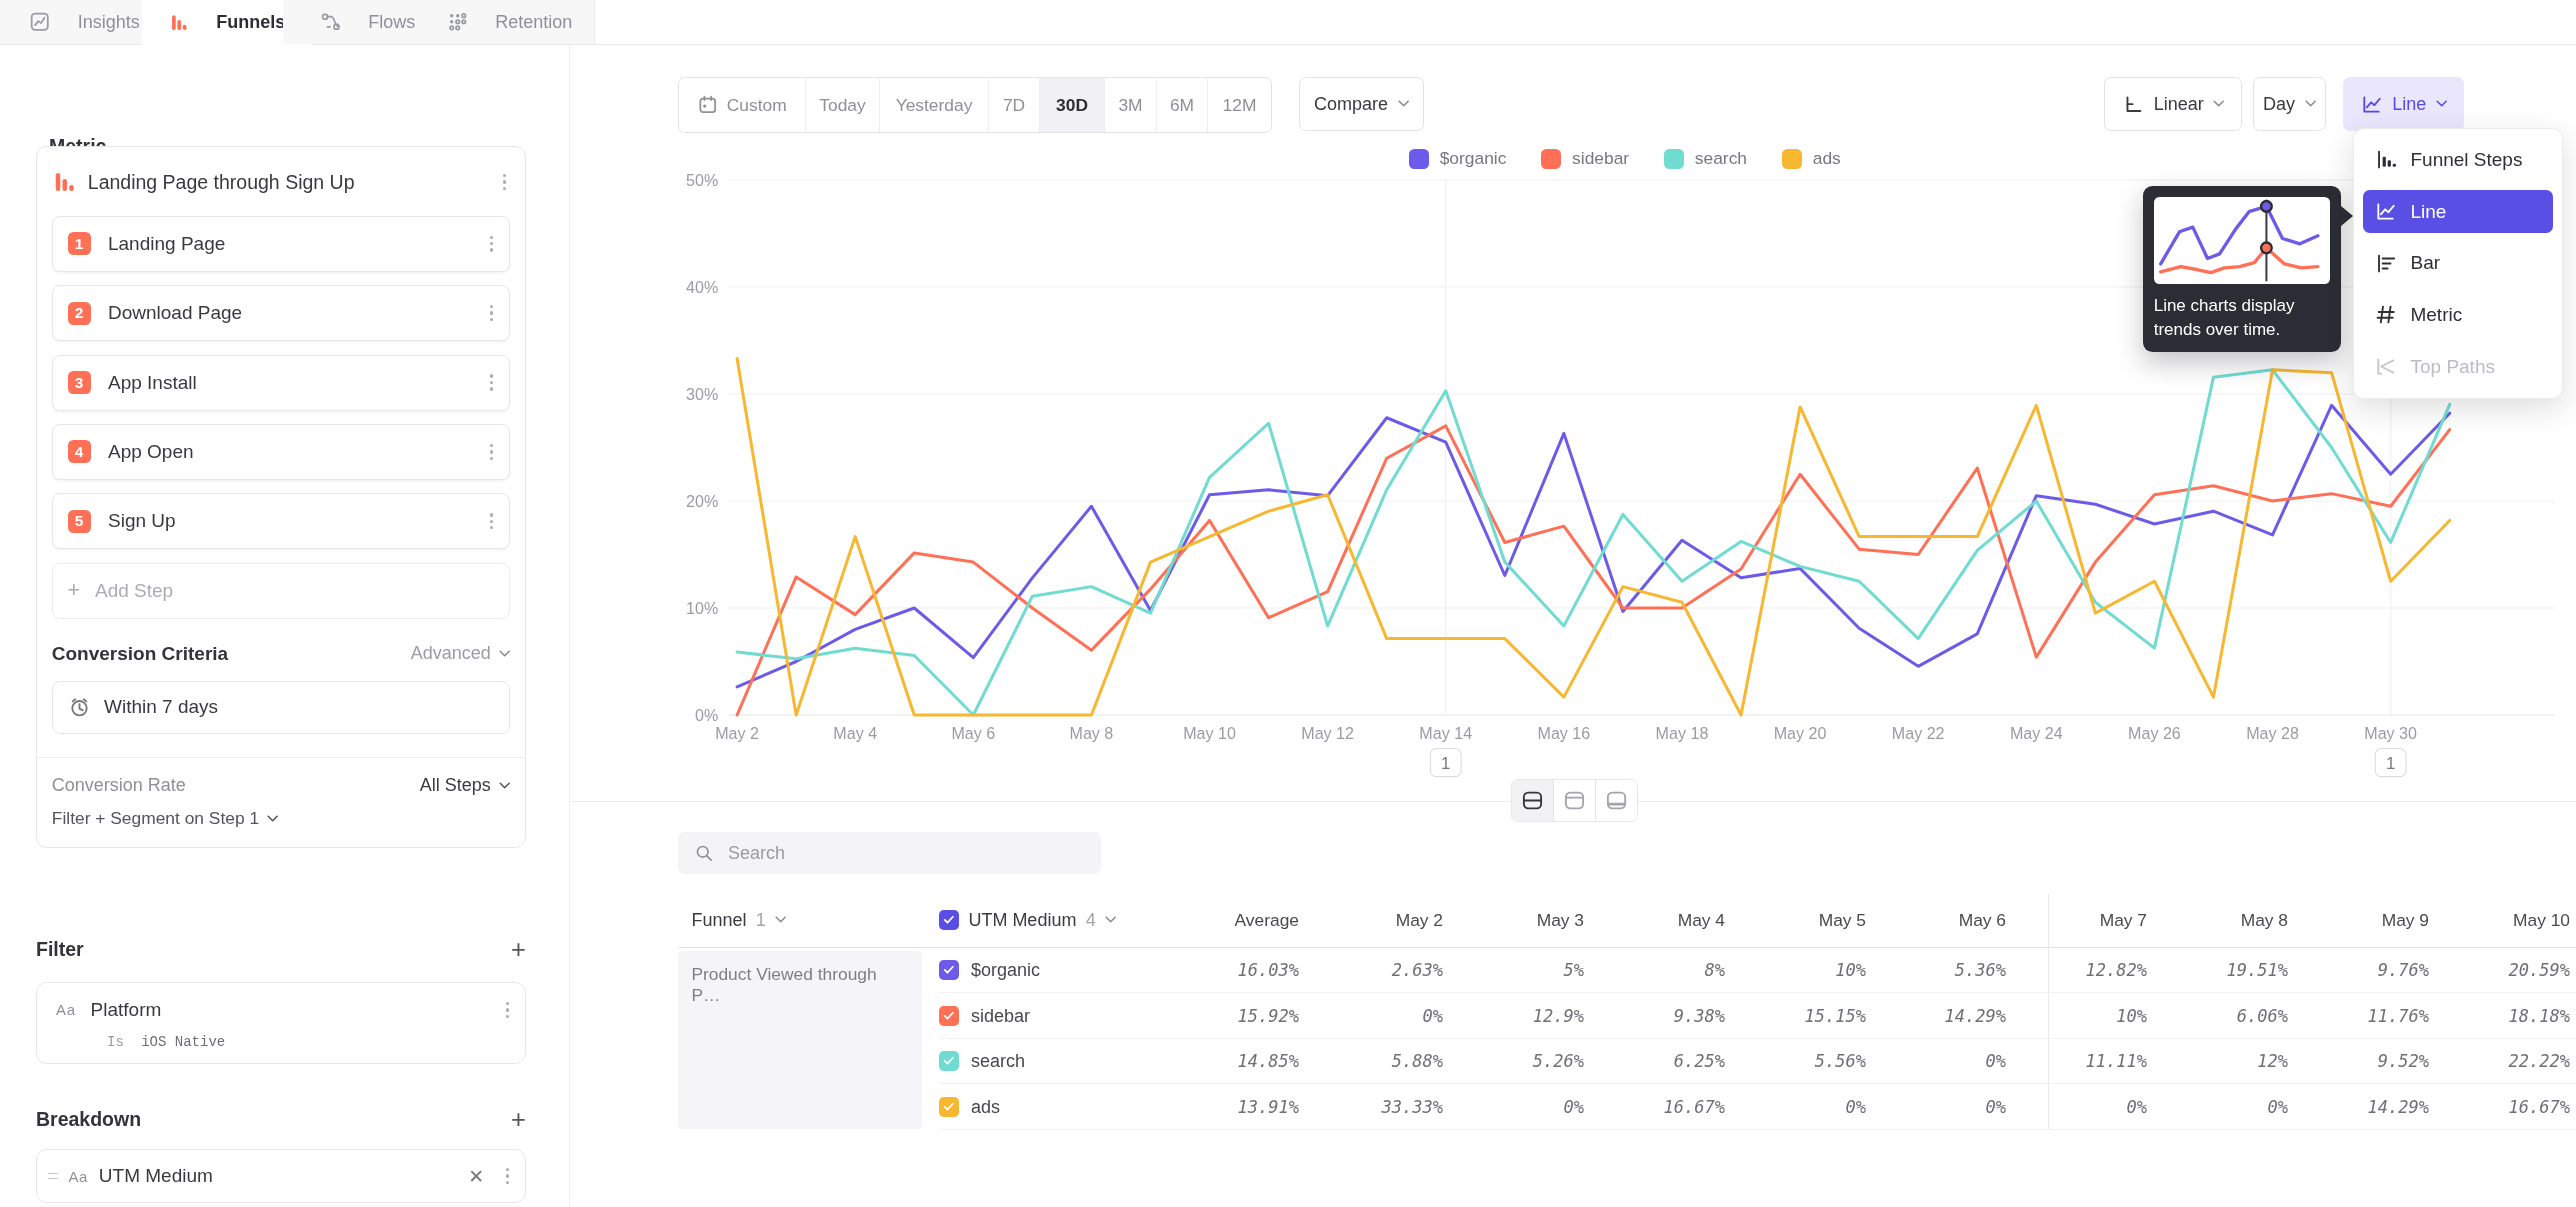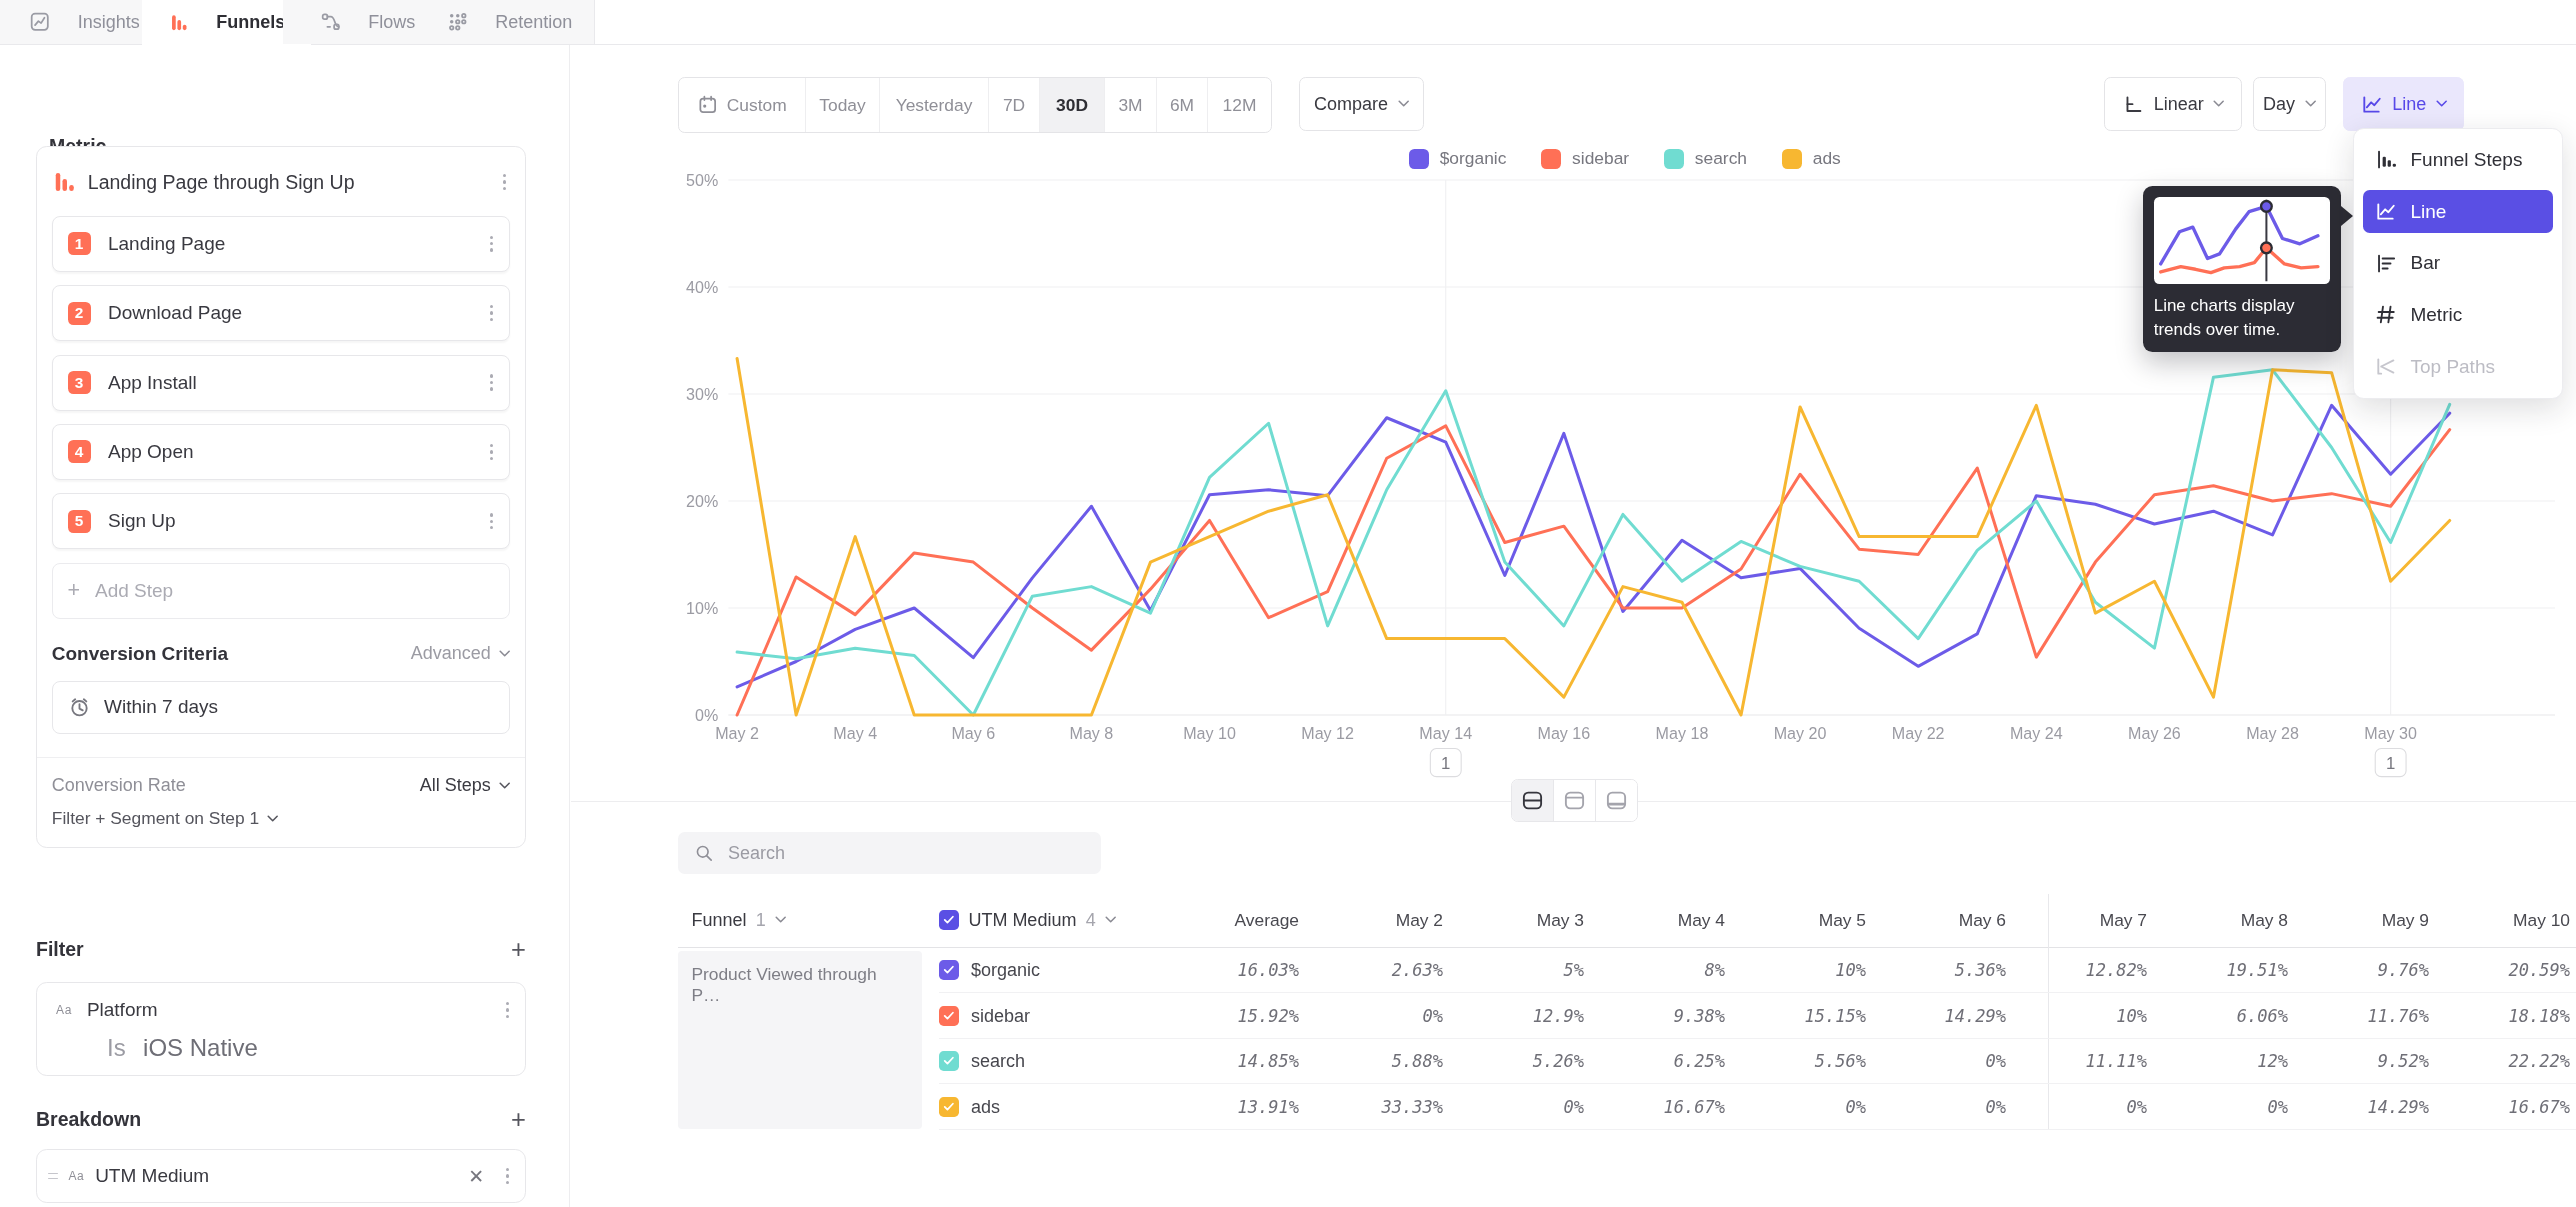--- a/index.html
+++ b/index.html
@@ -42,23 +42,23 @@
   .cc-divider{border-top:0.7px solid #EFEFF1;margin:23px -14.8px 0 -14.8px;}
   .cc-foot{padding:17.4px 0 17.4px 0;}
   .cc-row{display:flex;align-items:center;justify-content:space-between;font-size:18px;}
   .cc-row .l{color:#8F8F97;}
   .cc-row .r{display:flex;align-items:center;gap:8px;color:#3A3A41;cursor:pointer;}
   .cc-row2{margin-top:12px;display:flex;align-items:center;gap:8px;font-size:17.4px;color:#55555D;cursor:pointer;}
   .sec-row{position:absolute;left:36px;width:490px;display:flex;align-items:center;justify-content:space-between;}
   .plusbtn{font-size:25.5px;font-weight:400;color:#55555D;cursor:pointer;line-height:1;}
   #filter-card{position:absolute;left:36px;top:937px;width:490px;padding:9.4px 12px 13.4px 19px;}
   .prop-row{display:flex;align-items:center;gap:14.8px;height:35px;}
-  .aa{font-size:12px;color:#8F8F97;letter-spacing:0.7px;}
+  .aa{font-size:15px;color:#8F8F97;letter-spacing:0.7px;}
   .prop-name{flex:1;font-size:19px;color:#393940;}
-  .sub-row{display:flex;align-items:center;gap:17.4px;margin:6.7px 0 0 51px;font-size:24px;}
+  .sub-row{display:flex;align-items:center;gap:17.4px;margin:6.7px 0 0 51px;font-size:14px;font-family:Liberation Mono, monospace;}
   .sub-row .op{color:#9B9BA3;}
   .sub-row .val{color:#6E6E76;}
   #breakdown-card{position:absolute;left:36px;top:1104px;width:490px;height:54px;padding:0 12px 0 10.7px;display:flex;align-items:center;gap:10.7px;}
   .xbtn{font-family:"DejaVu Sans",sans-serif;font-size:19px;color:#77777F;cursor:pointer;padding:2.7px 6.7px;}
   
   .btn{box-sizing:border-box;border:0.7px solid #E4E4E7;border-radius:6.7px;background:#fff;display:flex;align-items:center;
        justify-content:center;gap:9.4px;font-size:18px;color:#3A3A41;cursor:pointer;}
   #datectl{position:absolute;left:678px;top:77px;width:592px;height:54px;border:0.7px solid #E4E4E7;border-radius:6.7px;
        display:flex;align-items:stretch;overflow:hidden;background:#fff;}
   .seg{display:flex;align-items:center;justify-content:center;gap:8px;font-size:17.4px;color:#8F8F97;border-right:0.7px solid #EEEEF0;cursor:pointer;box-sizing:border-box;}

